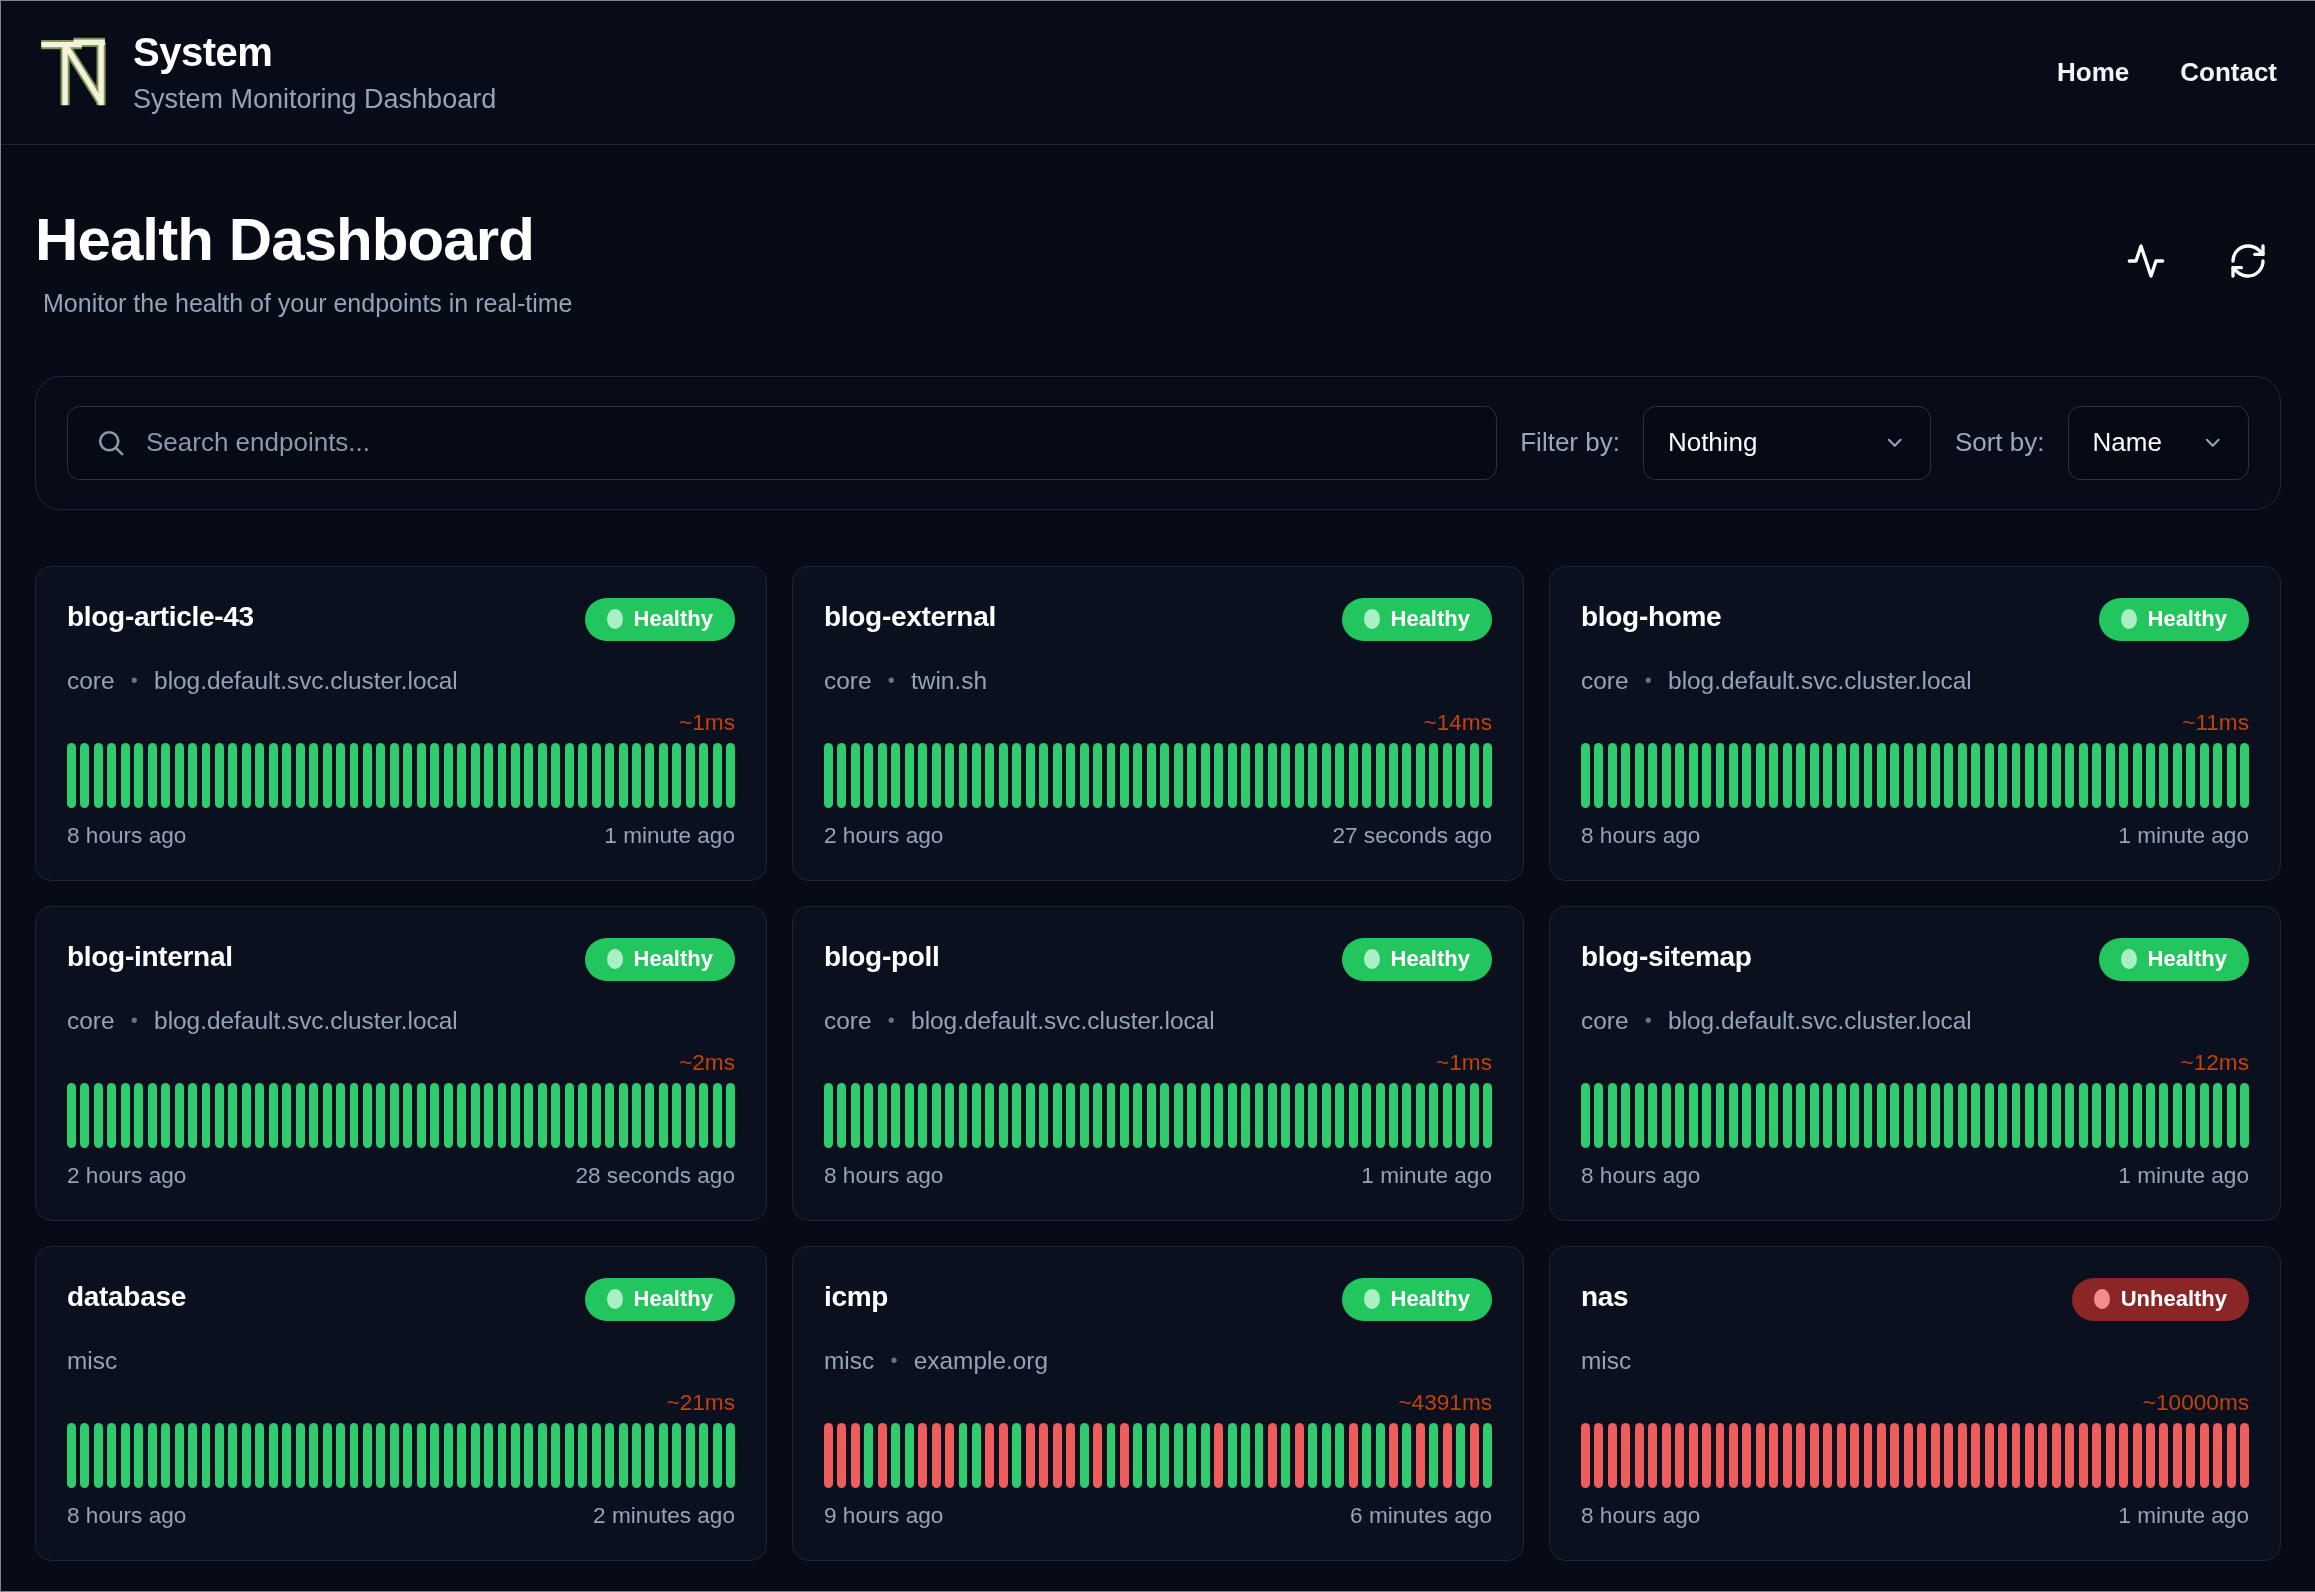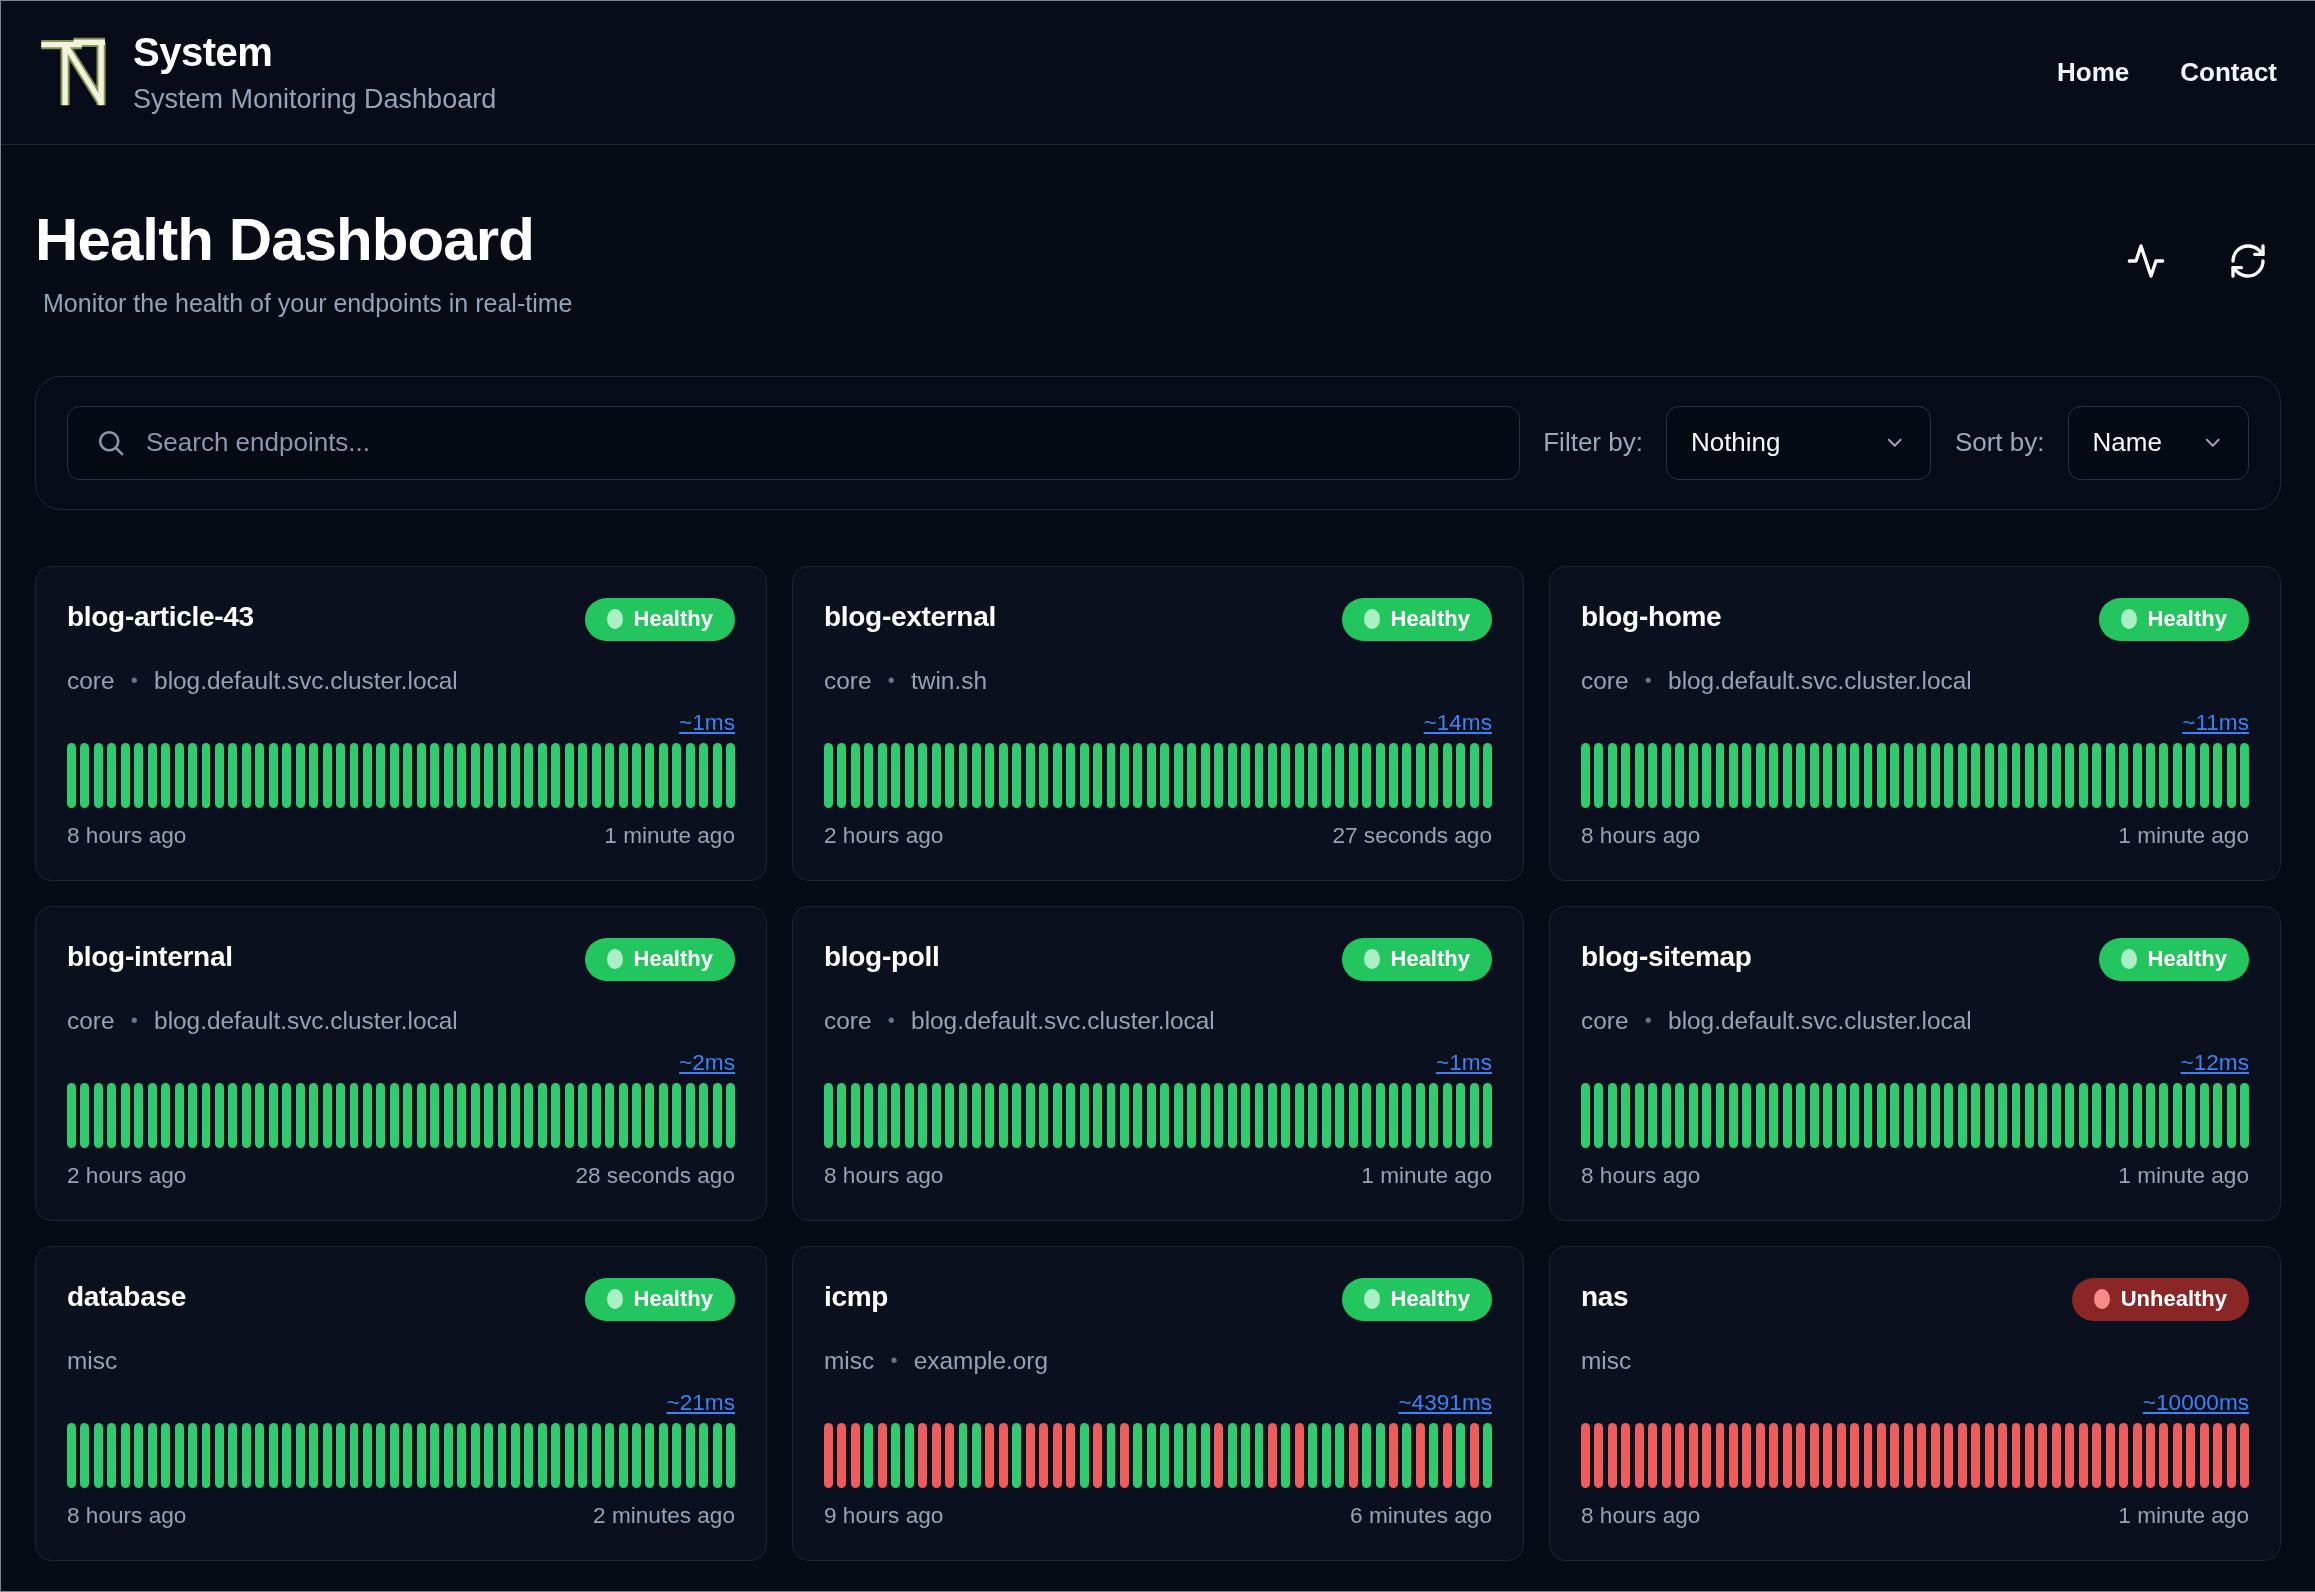--- a/index.html
+++ b/index.html
@@ -67,21 +67,21 @@
     font-family: "Liberation Sans", sans-serif;
     font-size: 26px; color: #e2e8f0;
   }
   .search-input::placeholder { color: #8b98ac; }
   .tb-label { font-size: 26px; color: #9aa7ba; white-space: nowrap; }
   .select {
     height: 74px; display: flex; align-items: center; justify-content: space-between;
     border: 1.8px solid #273349; border-radius: 12.7px;
     padding: 0 23.5px; cursor: pointer; background: #050a14;
   }
-  .select.filter { width: 265px; }
+  .select.filter { width: 288px; }
   .select.sort { width: 181px; }
   .select-value { font-size: 26px; color: #f8fafc; }
   .select svg { width: 23.5px; height: 23.5px; color: #9aa7ba; }
 
   
   .grid {
     margin-top: 56px;
     display: grid;
     grid-template-columns: repeat(3, 1fr);
     gap: 25px;
@@ -103,21 +103,21 @@
     font-size: 22px; font-weight: 700; color: #ffffff;
     flex: 0 0 auto;
   }
   .badge--healthy { background: var(--badge-healthy, #22c55e); }
   .badge--unhealthy { background: var(--badge-unhealthy, #8a2626); }
   .badge-dot { width: 15.4px; height: 20px; border-radius: 50%; }
   .badge--healthy .badge-dot { background: #a9f0c4; }
   .badge--unhealthy .badge-dot { background: #f58b8b; }
   .ep-sub { margin-top: 26px; font-size: 24.4px; color: #94a3b8; display: flex; align-items: center; gap: 16.3px; }
   .sep-dot { font-size: 20px; color: #64748b; }
-  .latency { margin-top: auto; text-align: right; font-size: 22.6px; color: #3b82f6; padding-bottom: 7.2px; text-decoration: underline; }
+  .latency { margin-top: auto; text-align: right; font-size: 22.6px; color: #c2410c; padding-bottom: 7.2px; }
   .bars { display: flex; gap: 4.5px; height: 65px; align-items: stretch; }
   .bar { flex: 1; border-radius: 5.4px; }
   .bar.g { background: var(--green, #2fcb6e); }
   .bar.r { background: var(--red, #ee5c5c); }
   .times { margin-top: 14.5px; display: flex; justify-content: space-between; font-size: 22.6px; color: #94a3b8; text-align: right; }
 </style>
 </head>
 <body>
 
 <div class="window">

